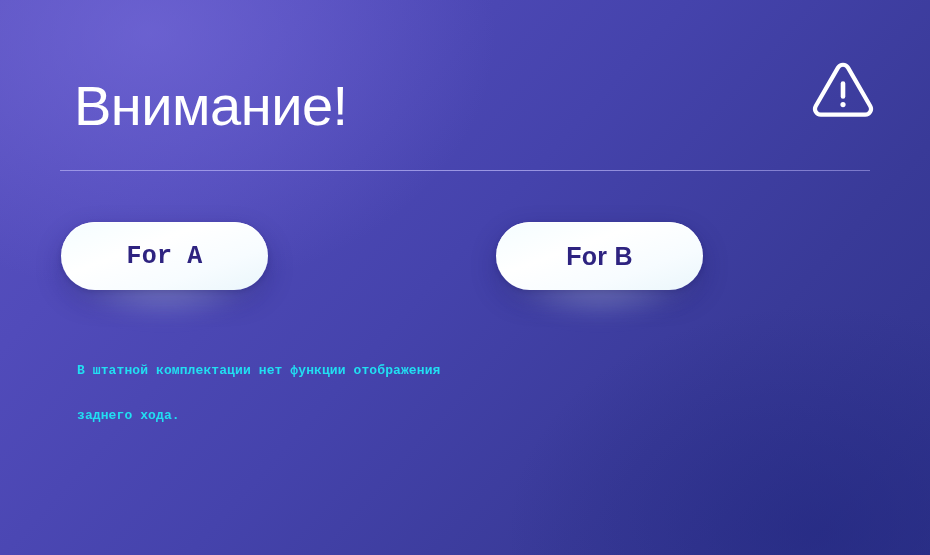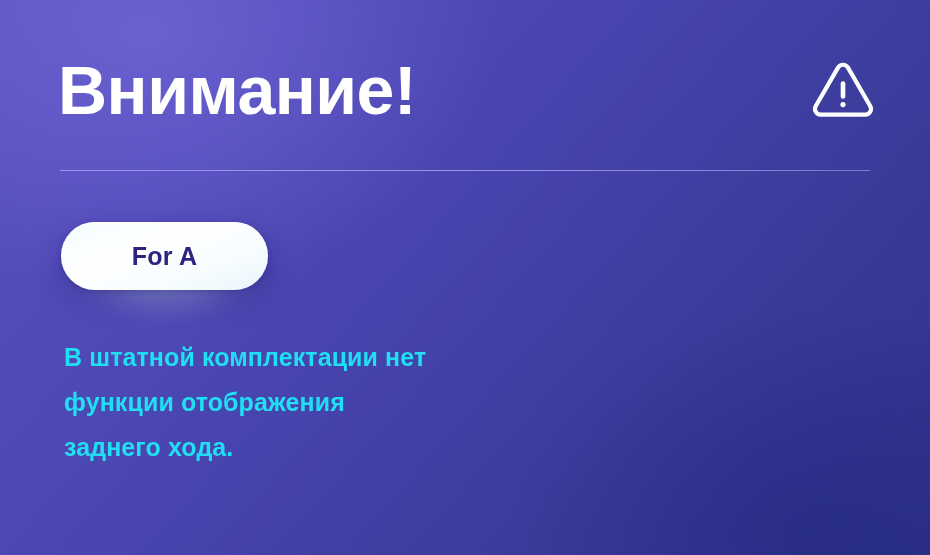--- a/index.html
+++ b/index.html
@@ -23,24 +23,24 @@
       radial-gradient(ellipse 560px 420px at 16% 6%, rgba(124,112,224,0.55) 0%, rgba(124,112,224,0.0) 62%),
       radial-gradient(ellipse 520px 380px at 88% 96%, rgba(32,38,126,0.55) 0%, rgba(32,38,126,0.0) 60%),
       linear-gradient(132deg, #5a52c0 0%, #514bba 22%, #4543ac 48%, #393a98 74%, #2e328a 100%);
   }
 
   
   .title {
     position: absolute;
     left: 58px;
     top: 54px;
-    margin: 0;
-    font-size: 68px;
+    margin: 16px;
+    font-size: 56px;
     line-height: 72px;
-    font-weight: 700;
+    font-weight: 400;
     letter-spacing: -0.5px;
     color: #ffffff;
     white-space: nowrap;
   }
 
   .warn-icon {
     position: absolute;
     right: 56px;
     top: 62px;
     width: 62px;
@@ -59,21 +59,21 @@
         rgba(175,170,240,0.80) 55%,
         rgba(175,170,240,0.55) 100%);
   }
 
   
   .col {
     position: absolute;
     top: 222px;
     width: 400px;
   }
-  .col-a { left: 61px; }
+  .col-a { left: 61px; font-family: Liberation Mono, monospace; }
   .col-b { left: 496px; }
 
   .pill-wrap {
     position: relative;
     width: 207px;
     height: 68px;
   }
   
   .pill-glow {
     position: absolute;
@@ -108,24 +108,24 @@
   }
   .pill-label {
     font-size: 25px;
     font-weight: 700;
     letter-spacing: 0.2px;
     color: #2e2380;
     white-space: nowrap;
   }
 
   .body-text {
-    margin: 3px;
+    margin: 16px;
     padding-top: 42px;
     width: 382px;
-    font-size: 25px;
+    font-size: 13px;
     line-height: 45px;
     font-weight: 700;
     color: #21dff2;
     letter-spacing: 0.1px;
   }
 </style>
 </head>
 <body>
 
 <div id="stage">
@@ -146,15 +146,21 @@
     <div class="pill-wrap">
       <div class="pill-glow"></div>
       <div class="pill">
         <span class="pill-label">For A</span>
       </div>
     </div>
     <p class="body-text">В штатной комплектации нет функции отображения заднего хода.</p>
   </div>
 
   <div class="col col-b">
+    <div class="pill-wrap">
+      <div class="pill-glow"></div>
+      <div class="pill">
+        <span class="pill-label">For B</span>
+      </div>
+    </div>
   </div>
 
 </div>
 
 </body></html>

